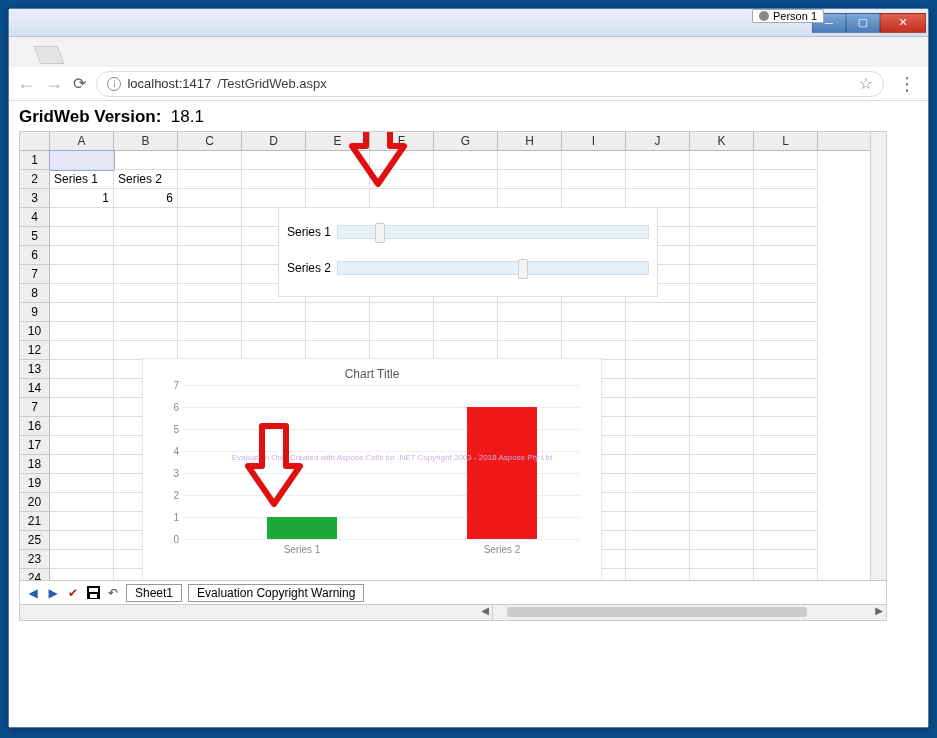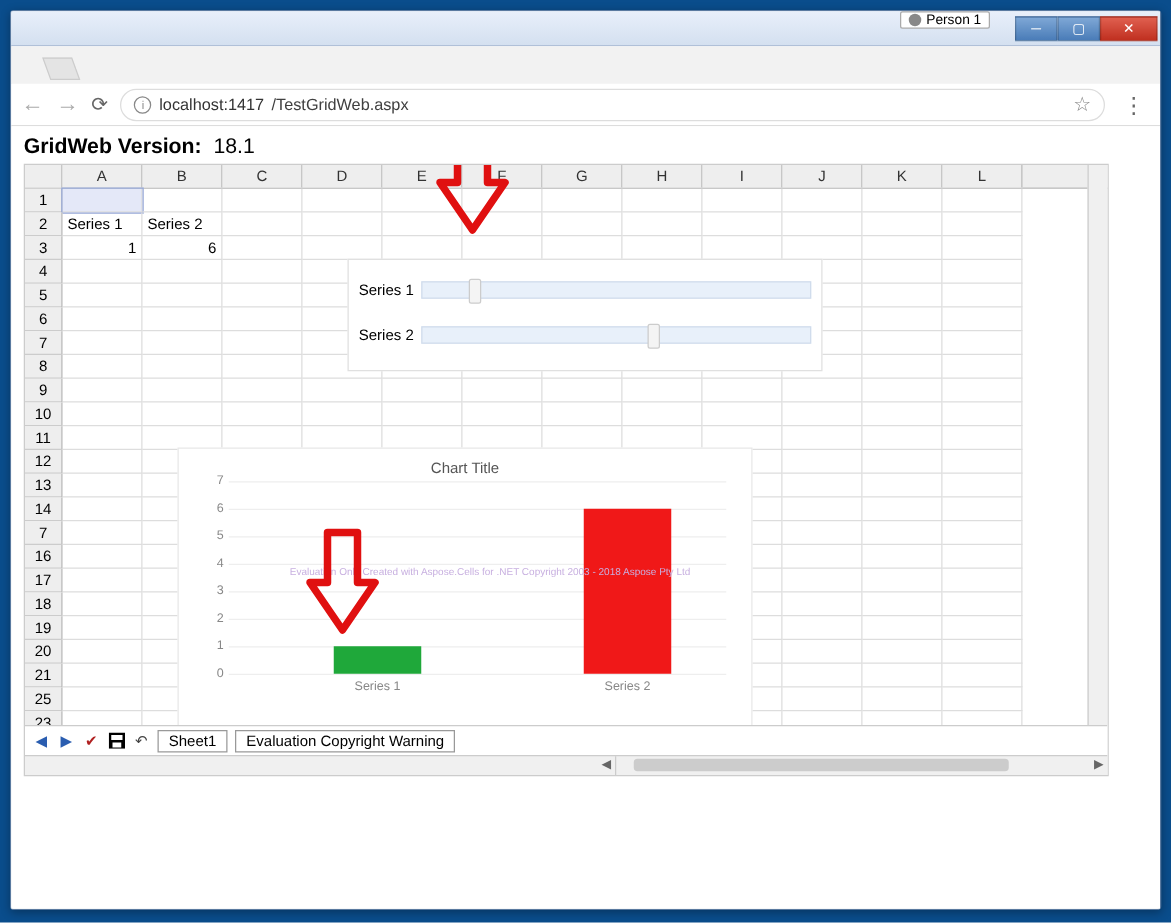--- a/index.html
+++ b/index.html
@@ -29,21 +29,21 @@
     background: linear-gradient(#e8effa, #d4e0f0);
     border-bottom: 1px solid #b0c0d8;
     display: flex;
     align-items: center;
     justify-content: flex-end;
     padding: 0 2px;
     position: relative;
   }
   .person-badge {
     position: absolute;
-    right: 136px;
+    right: 104px;
     top: 0px;
     background: #fff;
     border: 1px solid #aaa;
     border-radius: 2px;
     padding: 0 6px;
     font-size: 11px;
     display: flex;
     align-items: center;
     gap: 4px;
   }
@@ -455,35 +455,20 @@
             <div class="cell"></div>
             <div class="cell"></div>
             <div class="cell"></div>
             <div class="cell"></div>
             <div class="cell"></div>
             <div class="cell"></div>
             <div class="cell"></div>
           </div>
           <div class="row">
             <div class="rowhdr">10</div>
-            <div class="cell"></div>
-            <div class="cell"></div>
-            <div class="cell"></div>
-            <div class="cell"></div>
-            <div class="cell"></div>
-            <div class="cell"></div>
-            <div class="cell"></div>
-            <div class="cell"></div>
-            <div class="cell"></div>
-            <div class="cell"></div>
-            <div class="cell"></div>
-            <div class="cell"></div>
-          </div>
-          <div class="row">
-            <div class="rowhdr">11</div>
             <div class="cell"></div>
             <div class="cell"></div>
             <div class="cell"></div>
             <div class="cell"></div>
             <div class="cell"></div>
             <div class="cell"></div>
             <div class="cell"></div>
             <div class="cell"></div>
             <div class="cell"></div>
             <div class="cell"></div>

